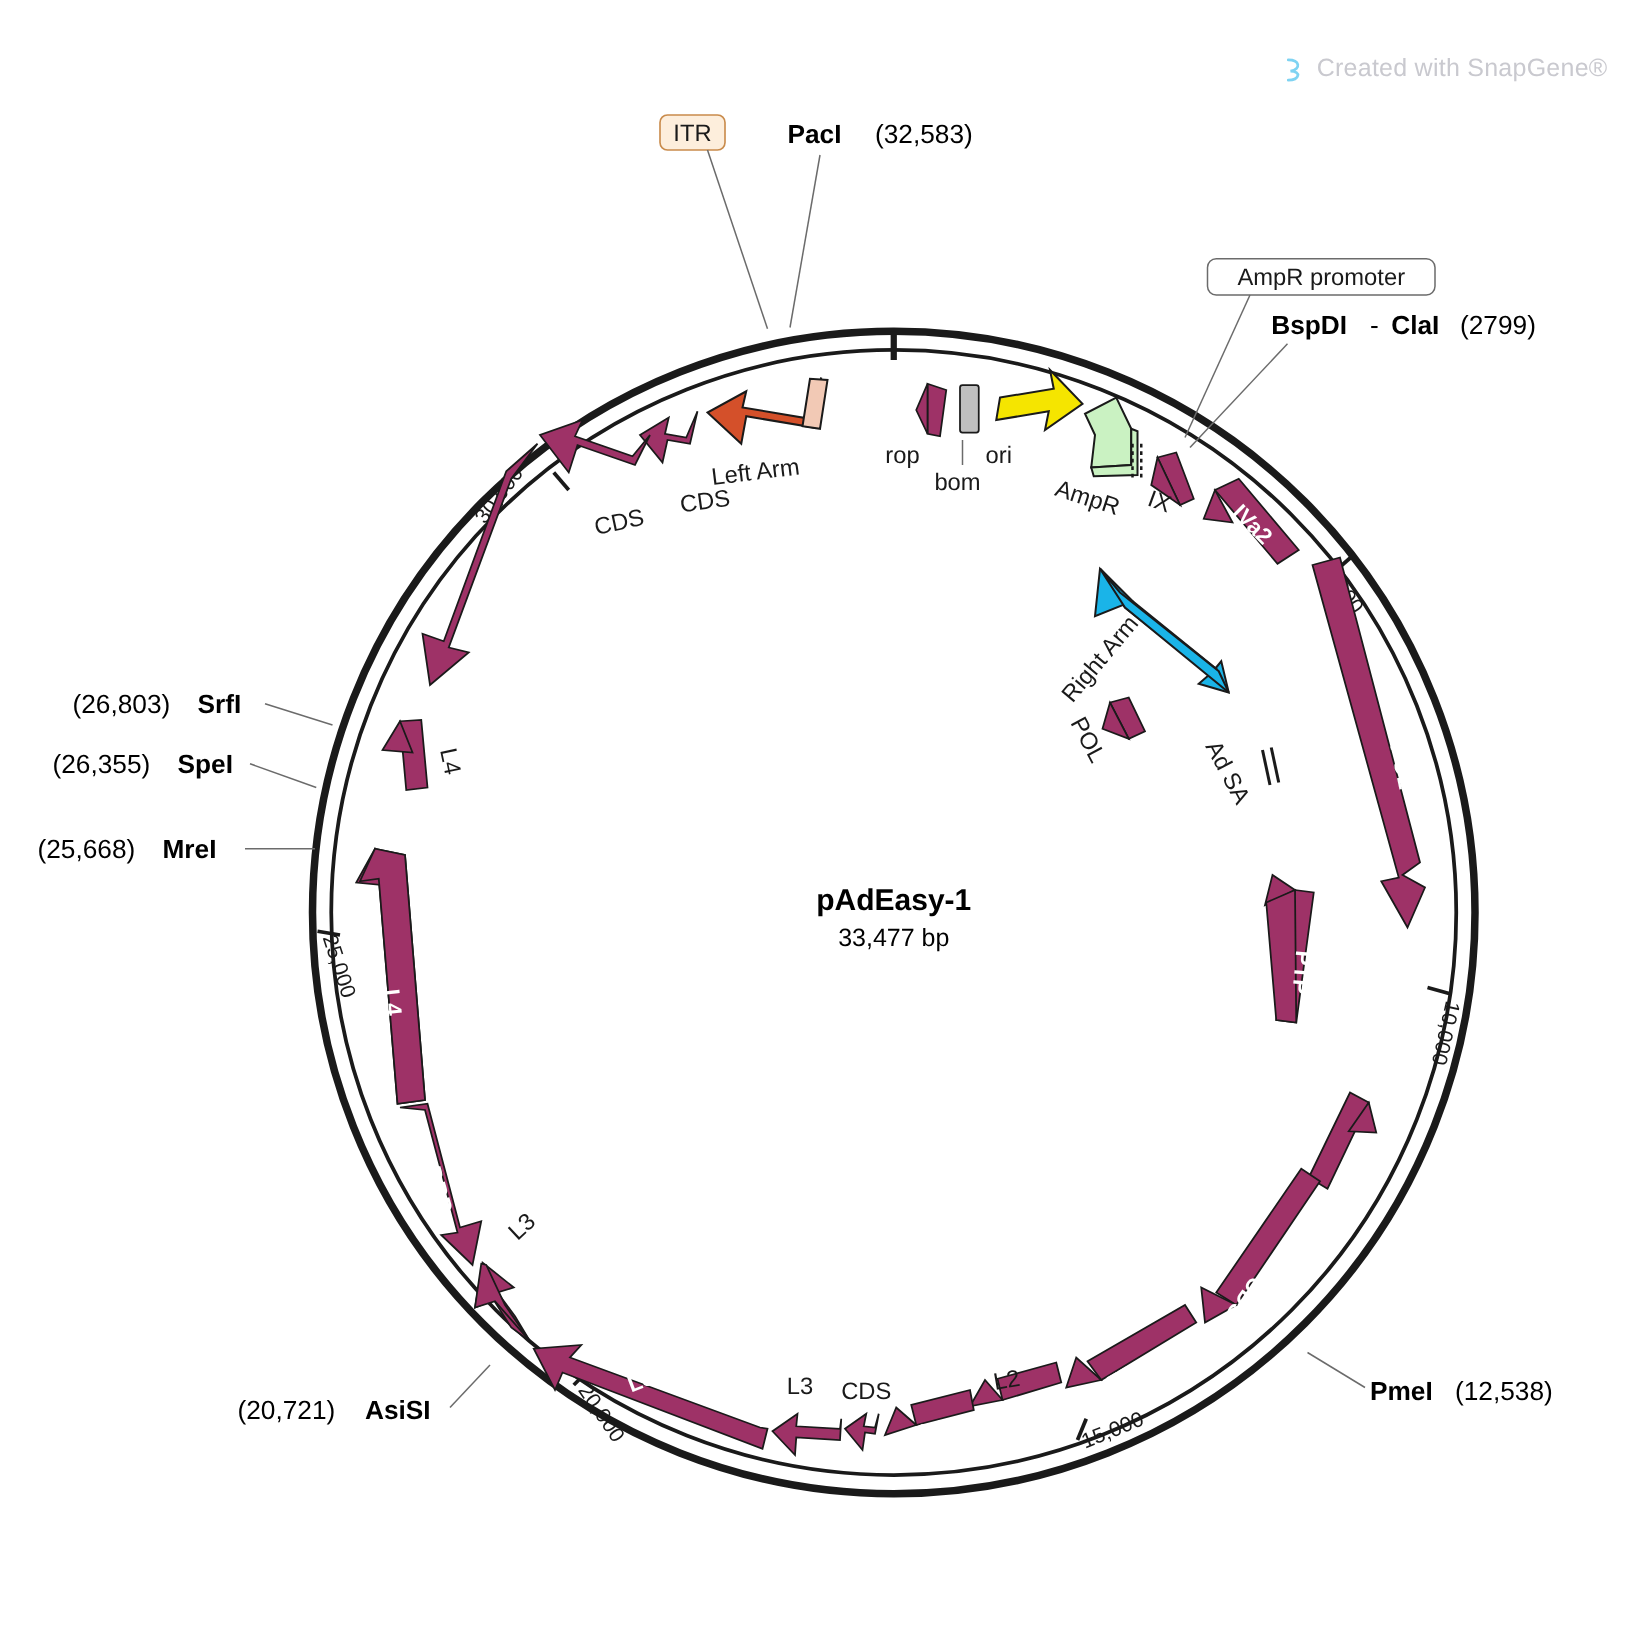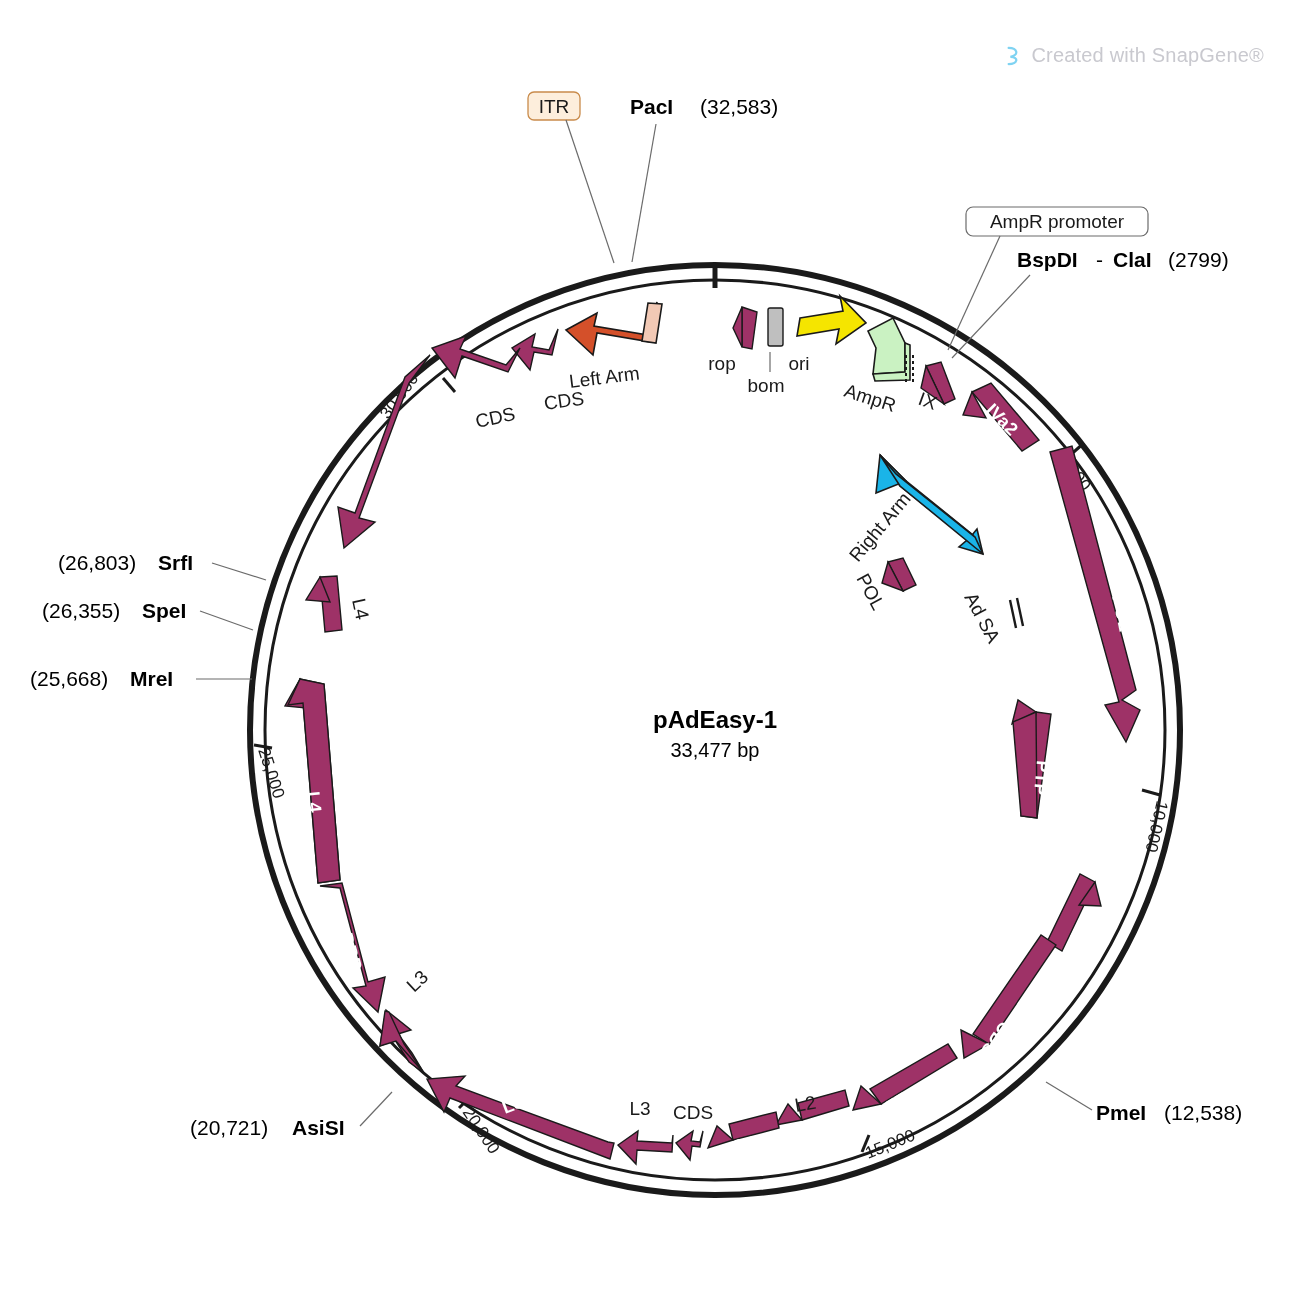--- a/index.html
+++ b/index.html
@@ -1,20 +1,20 @@
 <!DOCTYPE html>
 <html><head>
 <meta charset="utf-8">
 <style>
   html,body{margin:0;padding:0;background:#ffffff;}
   body{width:1300px;height:1300px;position:relative;overflow:hidden;
        font-family:"Liberation Sans", sans-serif;color:#1a1a1a;}
   #stage{position:absolute;inset:0;}
 
-  .watermark{position:absolute;top:44px;right:36px;display:flex;align-items:center;gap:8px;
+  .watermark{position:absolute;top:44px;right:14px;display:flex;align-items:center;gap:8px;
      color:#c9c9cf;font-size:20px;letter-spacing:.2px;}
   .watermark .wm-logo{width:18px;height:20px;}
   .wm-text{color:#c9c9cf;}
 
   svg.map{position:absolute;left:0;top:0;width:1300px;height:1300px;}
   .lbl-white    {font-family:"Liberation Sans",sans-serif;font-size:18px;fill:#ffffff;font-weight:bold;}
   .lbl-black    {font-family:"Liberation Sans",sans-serif;font-size:19px;fill:#1a1a1a;}
   .lbl-bold     {font-family:"Liberation Sans",sans-serif;font-size:21px;fill:#000;font-weight:bold;}
   .lbl-plain    {font-family:"Liberation Sans",sans-serif;font-size:21px;fill:#000;}
   .tick-lbl     {font-family:"Liberation Sans",sans-serif;font-size:17px;fill:#1a1a1a;}

